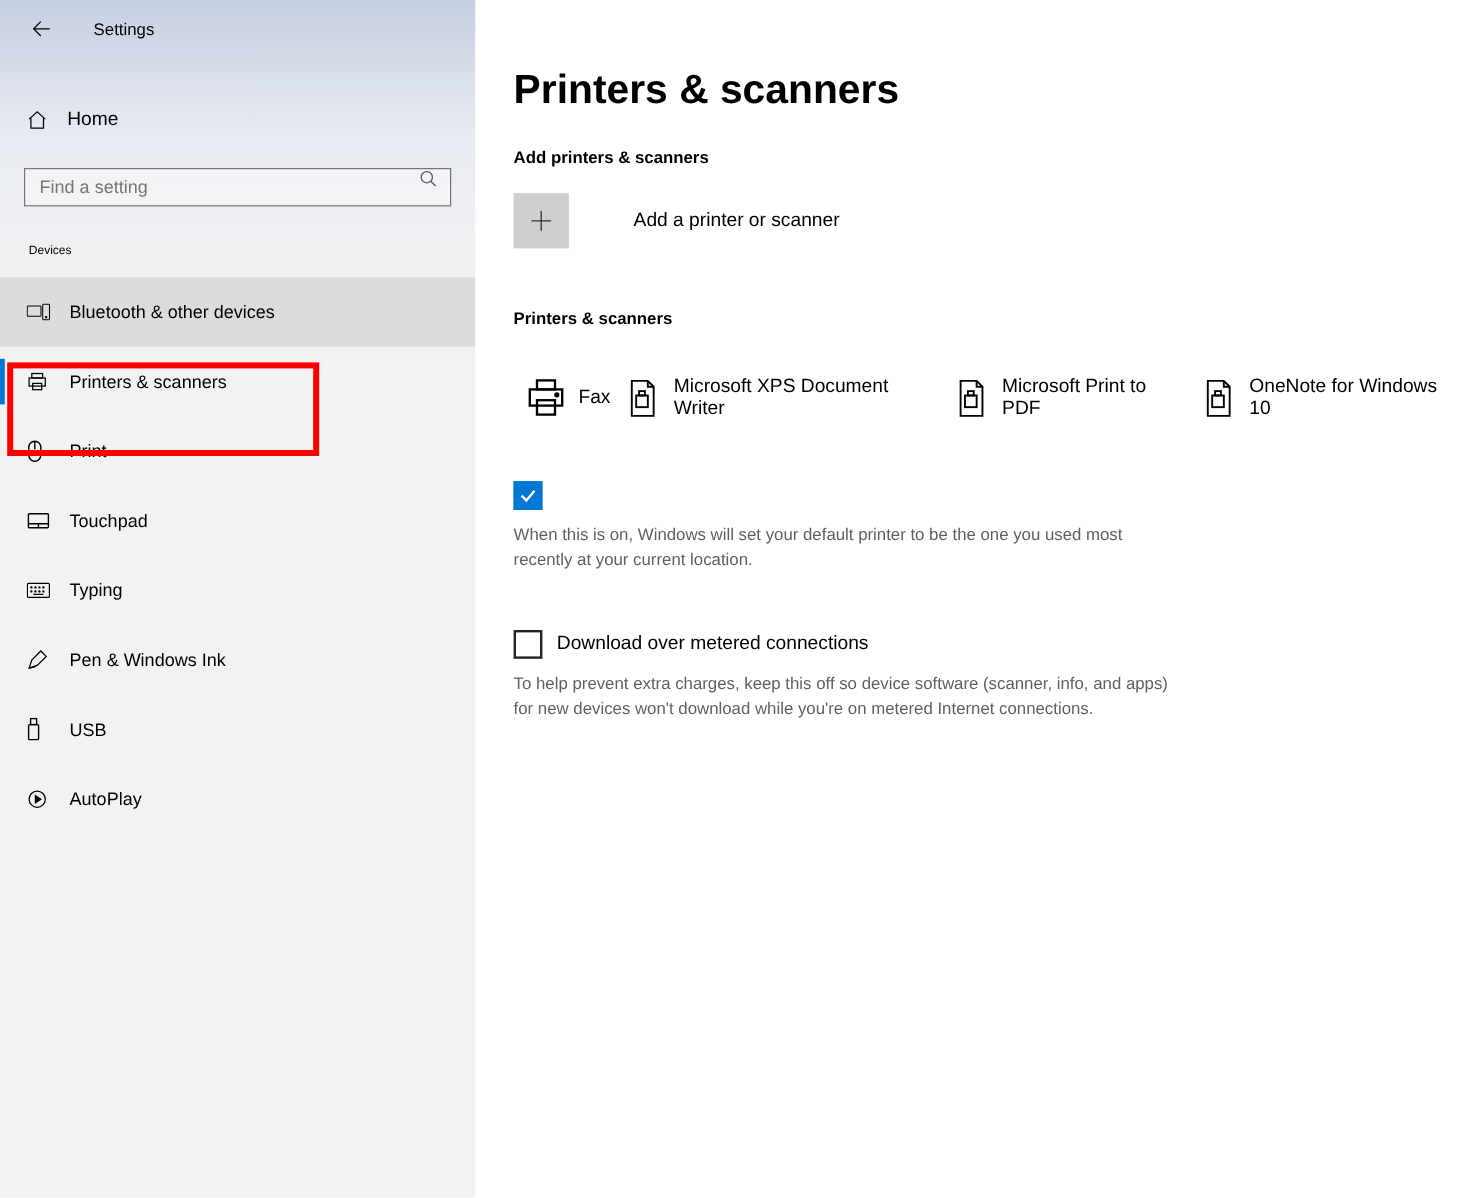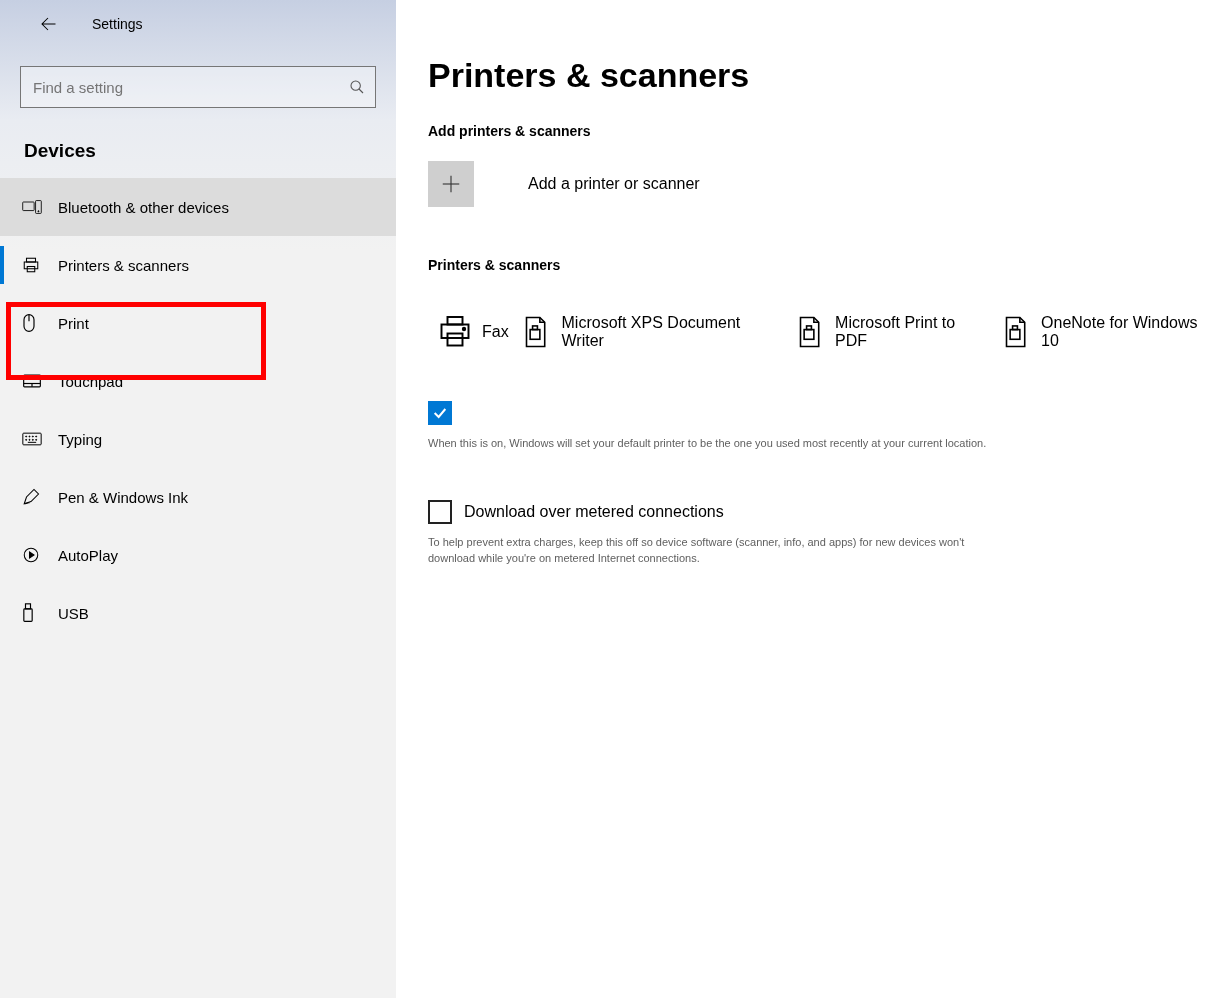--- a/index.html
+++ b/index.html
@@ -18,21 +18,21 @@
     width: 396px;
     background: linear-gradient(to bottom, #c6cfe2 0%, #e9ecf2 120px, #f2f2f2 250px, #f2f2f2 100%);
     display: flex;
     flex-direction: column;
     position: relative;
   }
   .topbar {
     display: flex;
     align-items: center;
     height: 48px;
-    padding-left: 32px;
+    padding-left: 18px;
   }
   .back-btn {
     width: 32px;
     height: 32px;
     display: flex;
     align-items: center;
     justify-content: center;
     cursor: pointer;
   }
   .app-title {
@@ -44,42 +44,41 @@
     align-items: center;
     margin-top: 30px;
     padding-left: 22px;
     height: 44px;
     cursor: pointer;
   }
   .home-row .icon-slot { width: 34px; display:flex; align-items:center;}
   .home-row .label { font-size: 16px; }
   .searchbox {
     margin: 18px 20px 0 20px;
-    height: 42px;
+    height: 32px;
     border: 1px solid #767676;
     background: rgba(255,255,255,0.35);
     display: flex;
-    align-items: center;
     padding: 0 10px;
     position: relative;
   }
   .searchbox input {
     flex: 1;
     border: none;
     background: transparent;
     font-size: 15px;
     outline: none;
     color: #555;
   }
   .searchbox .search-ico {
     color: #555;
   }
   .category-label {
-    font-weight: 700;
-    font-size: 19px;
+    font-weight: 400;
+    font-size: 10px;
     margin: 32px 0 16px 24px;
   }
   .nav-list { display:flex; flex-direction:column; }
   .nav-item {
     height: 58px;
     display: flex;
     align-items: center;
     padding-left: 22px;
     cursor: pointer;
     position: relative;
@@ -172,40 +171,48 @@
     flex-shrink: 0;
   }
   .checkbox.checked {
     background: #0078d4;
     border-color: #0078d4;
   }
   .checkbox.checked svg { display:block; }
   .checkbox svg { display:none; }
   .check-label { font-size: 16px; }
   .option-desc {
-    font-size: 11px;
+    font-size: 14px;
     color: #5f5f5f;
     line-height: 1.5;
   }
 
   svg { display:block; }
 </style>
 </head>
 <body>
 
 <div class="sidebar">
   <div class="topbar">
     <div class="back-btn">
       <svg width="18" height="18" viewBox="0 0 24 24" fill="none" stroke="#000" stroke-width="1.4">
           <path d="M12 4 L4 12 L12 20 M4 12 H22"></path>
         </svg>
     </div>
     <div class="app-title">Settings</div>
   </div>
 
+  <div class="home-row">
+    <span class="icon-slot">
+      <svg width="18" height="18" viewBox="0 0 24 24" fill="none" stroke="#000" stroke-width="1.4">
+          <path d="M3 11 L12 3 L21 11 M5 10 V21 H19 V10"></path>
+        </svg>
+    </span>
+    <span class="label">Home</span>
+  </div>
 
   <div class="searchbox">
     <input type="text" placeholder="Find a setting" style="">
     <span class="search-ico">
       <svg width="16" height="16" viewBox="0 0 24 24" fill="none" stroke="#555" stroke-width="1.6">
           <circle cx="10" cy="10" r="7"></circle>
           <path d="M21 21 L15 15"></path>
         </svg>
     </span>
   </div>
@@ -280,36 +287,36 @@
         <svg width="18" height="18" viewBox="0 0 24 24" fill="none" stroke="#000" stroke-width="1.4">
             <path d="M3 21 L6 12 L16 2 L22 8 L12 18 Z"></path>
             <path d="M3 21 C6 21 8 19 10 20"></path>
           </svg>
       </span>
       <span class="label">Pen &amp; Windows Ink</span>
     </div>
 
     <div class="nav-item">
       <span class="icon-slot">
+        <svg width="12" height="20" viewBox="0 0 14 24" fill="none" stroke="#000" stroke-width="1.4">
+            <rect x="4" y="1" width="6" height="6"></rect>
+            <rect x="2" y="7" width="10" height="15" rx="1"></rect>
+          </svg>
+      </span>
+      <span class="label">USB</span>
+    </div>
+
+    <div class="nav-item">
+      <span class="icon-slot">
         <svg width="18" height="18" viewBox="0 0 24 24" fill="none" stroke="#000" stroke-width="1.4">
             <circle cx="12" cy="12" r="9"></circle>
             <path d="M10 8 L16 12 L10 16 Z" fill="#000"></path>
           </svg>
       </span>
       <span class="label">AutoPlay</span>
-    </div>
-
-    <div class="nav-item">
-      <span class="icon-slot">
-        <svg width="12" height="20" viewBox="0 0 14 24" fill="none" stroke="#000" stroke-width="1.4">
-            <rect x="4" y="1" width="6" height="6"></rect>
-            <rect x="2" y="7" width="10" height="15" rx="1"></rect>
-          </svg>
-      </span>
-      <span class="label">USB</span>
     </div>
   </div>
 
   <div class="red-highlight" style="left:6px; top:302px; width:260px; height:78px;"></div>
 </div>
 
 <div class="main">
   <h1 class="page-title">Printers &amp; scanners</h1>
 
   <h2 class="section-heading">Add printers &amp; scanners</h2>

